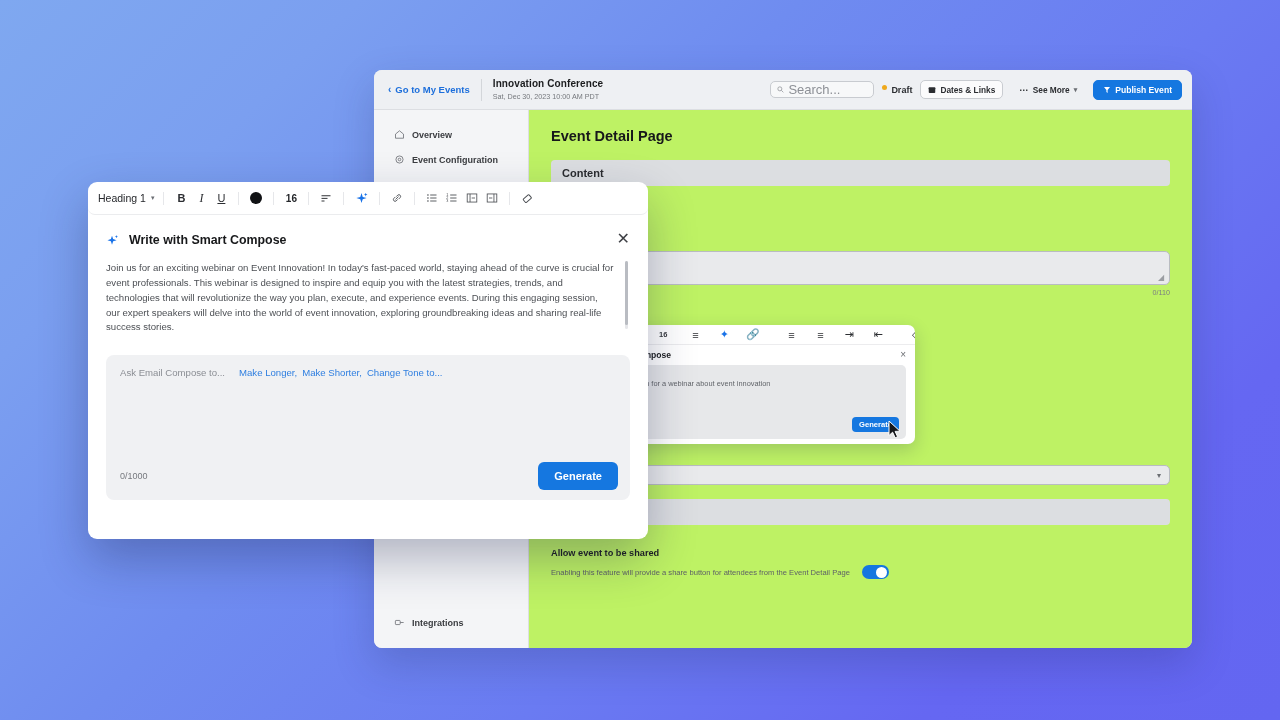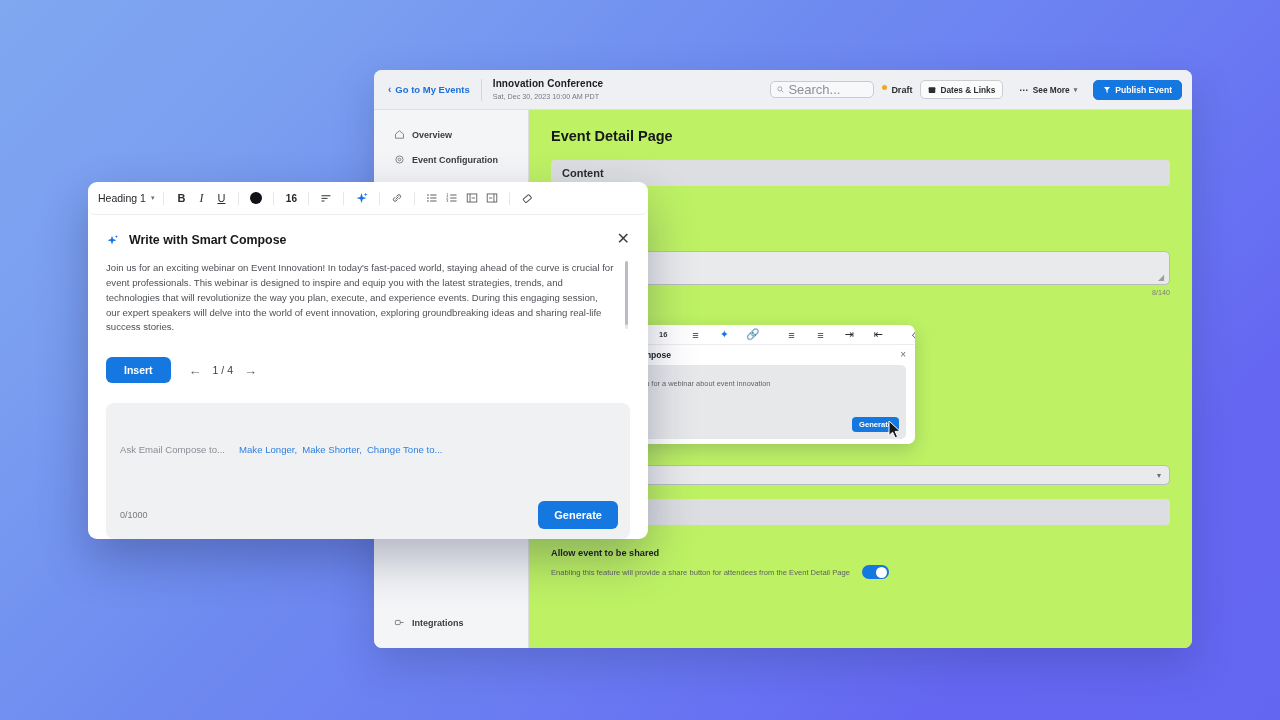--- a/index.html
+++ b/index.html
@@ -214,21 +214,21 @@
   .pager .count { color: #3c3e42; }
 
   .prompt-card {
     margin: 20px 18px 0 18px;
     background: #f0f1f3; border-radius: 8px;
     height: 145px; position: relative;
     padding: 12px 14px;
   }
   .prompt-line { display: flex; align-items: baseline; gap: 14px; }
   .prompt-ph { font-size: 9.6px; color: #8b8e94; }
-  .chips { display: flex; gap: 5px; margin-top: 29px; }
+  .chips { display: flex; gap: 5px; }
   .chip { font-size: 9.6px; color: #2f7fe0; }
   .prompt-footer {
     position: absolute; left: 14px; right: 12px; bottom: 10px;
     display: flex; align-items: center;
   }
   .char-count { font-size: 9px; color: #76797e; }
   .generate-btn {
     margin-left: auto;
     background: #1577e0; color: #fff; font-size: 11px; font-weight: 600;
     border-radius: 6px; padding: 8px 16px;
@@ -322,21 +322,21 @@
     <div class="content-pane">
       <div class="page-title">Event Detail Page</div>
       <div class="section-bar">Content</div>
 
       <div style="height:38px;"></div>
 
       <div class="field-hint">...e event detail page image.</div>
       <div class="field-box">
         <span class="resize-grip">◢</span>
       </div>
-      <div class="counter-right">8/140</div>
+      <div class="counter-right">0/110</div>
 
       <div style="height:8px;"></div>
       <div class="field-hint">...e event detail page title.</div>
 
       <div style="height:132px;"></div>
 
       <div class="field-hint">...event category.</div>
       <div class="select-box">
         <span class="caret">▾</span>
       </div>
@@ -483,28 +483,20 @@
     <span class="title">Write with Smart Compose</span>
     <span class="close">✕</span>
   </div>
 
   <div class="compose-body">
     <p>Join us for an exciting webinar on Event Innovation! In today's fast-paced world, staying ahead of the curve is crucial for event professionals. This webinar is designed to inspire and equip you with the latest strategies, trends, and technologies that will revolutionize the way you plan, execute, and experience events. During this engaging session, our expert speakers will delve into the world of event innovation, exploring groundbreaking ideas and sharing real-life success stories.</p>
     <div class="scrolltrack"></div>
     <div class="scrollbar"></div>
   </div>
 
-  <div class="actions-row">
-    <div class="insert-btn">Insert</div>
-    <div class="pager">
-      <span class="arrow">←</span>
-      <span class="count">1 / 4</span>
-      <span class="arrow">→</span>
-    </div>
-  </div>
 
   <div class="prompt-card">
     <div class="prompt-line">
       <span class="prompt-ph">Ask Email Compose to...</span>
       <span class="chips">
         <span class="chip">Make Longer,</span>
         <span class="chip">Make Shorter,</span>
         <span class="chip">Change Tone to...</span>
       </span>
     </div>

